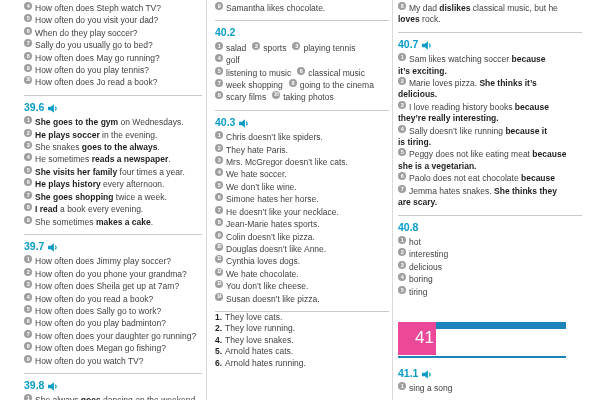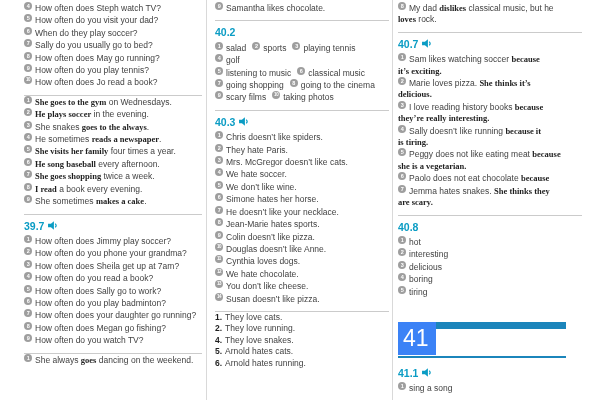--- a/index.html
+++ b/index.html
@@ -5,54 +5,63 @@
   html,body{margin:0;padding:0;background:#ffffff;}
   .page{position:relative;width:600px;height:400px;overflow:hidden;background:#fff;
         font-family:"Liberation Sans",sans-serif;color:#424242;}
   .col{position:absolute;top:2px;font-size:8.5px;line-height:11.4px;}
   #col0{left:24px;width:178px;}
   #col1{left:215px;width:174px;}
   #col2{left:398px;width:184px;}
   .vrule{position:absolute;top:0;bottom:0;width:1px;background:#d9d9d9;}
   .rule{border-top:1px solid #cbcbcb;margin-top:6px;}
   .heading{font-size:10.5px;font-weight:bold;color:#0a9cc4;margin:6px 0 3px;
-           display:flex;align-items:flex-start;gap:4px;}
+           display:flex;align-items:flex-end;gap:4px;}
   .spk{display:inline-flex;align-items:center;}
   .item{white-space:normal;}
   .cnum{display:inline-block;width:8px;height:8px;border-radius:50%;background:#9e9e9e;
         color:#fff;font-size:5.5px;line-height:8.5px;text-align:center;font-weight:bold;
         margin-right:3px;vertical-align:1px;letter-spacing:-0.4px;overflow:hidden;}
-  .b{font-weight:bold;color:#1f1f1f;font-family:Liberation Serif, serif;}
+  .b{font-weight:bold;color:#1f1f1f;}
   .pnum{font-weight:bold;color:#1f1f1f;margin-right:3px;}
   .inline-item{white-space:nowrap;margin-right:6px;}
   .banner{position:relative;height:36px;width:168px;margin-top:24px;margin-bottom:10px;}
-  .banner-sq{position:absolute;left:0;top:0;width:38px;height:33px;background:#3b82f6;
-             color:#fff;font-size:23px;line-height:32px;padding-left:5px;box-sizing:border-box;}
+  .banner-sq{position:absolute;left:0;top:0;width:38px;height:33px;background:#ec4899;
+             color:#fff;font-size:17px;line-height:32px;padding-left:17px;box-sizing:border-box;}
   .banner-top{position:absolute;left:38px;right:0;top:0;height:7px;background:#1b85bb;}
   .banner-line{position:absolute;left:0;right:0;bottom:0;height:2px;background:#1b85bb;}
 </style>
 </head>
 <body>
 
 <div class="page">
   <div class="col" id="col0">
       <div class="item"><span class="cnum">4</span><span>How often does Steph watch TV?</span></div>
       <div class="item"><span class="cnum">5</span><span>How often do you visit your dad?</span></div>
       <div class="item"><span class="cnum">6</span><span>When do they play soccer?</span></div>
       <div class="item"><span class="cnum">7</span><span>Sally do you usually go to bed?</span></div>
       <div class="item"><span class="cnum">8</span><span>How often does May go running?</span></div>
       <div class="item"><span class="cnum">9</span><span>How often do you play tennis?</span></div>
       <div class="item"><span class="cnum" style="font-size: 4.5px;">10</span><span>How often does Jo read a book?</span></div>
       <div class="rule"></div>
+      <div class="heading">
+        <span>39.6</span>
+        <span class="spk">
+          <svg width="10" height="9" viewBox="0 0 11 10">
+            <polygon points="0,3 3.2,3 6.5,0.4 6.5,9.6 3.2,7 0,7" fill="#0a9cc4"></polygon>
+            <path d="M8 2.8 A3.2 3.2 0 0 1 8 7.2" stroke="#0a9cc4" stroke-width="1.2" fill="none"></path>
+          </svg>
+        </span>
+      </div>
       <div class="item"><span class="cnum">1</span><span class="b">She goes to the gym</span><span> on Wednesdays.</span></div>
       <div class="item"><span class="cnum">2</span><span class="b">He plays soccer</span><span> in the evening.</span></div>
       <div class="item"><span class="cnum">3</span><span>She snakes </span><span class="b">goes to the always</span><span>.</span></div>
       <div class="item"><span class="cnum">4</span><span>He sometimes </span><span class="b">reads a newspaper</span><span>.</span></div>
       <div class="item"><span class="cnum">5</span><span class="b">She visits her family</span><span> four times a year.</span></div>
-      <div class="item"><span class="cnum">6</span><span class="b">He song baseball</span><span> every afternoon.</span></div>
+      <div class="item"><span class="cnum">6</span><span class="b">He plays history</span><span> every afternoon.</span></div>
       <div class="item"><span class="cnum">7</span><span class="b">She goes shopping</span><span> twice a week.</span></div>
       <div class="item"><span class="cnum">8</span><span class="b">I read</span><span> a book every evening.</span></div>
       <div class="item"><span class="cnum">9</span><span>She sometimes </span><span class="b">makes a cake</span><span>.</span></div>
       <div class="rule"></div>
       <div class="heading">
         <span>39.7</span>
         <span class="spk">
           <svg width="10" height="9" viewBox="0 0 11 10">
             <polygon points="0,3 3.2,3 6.5,0.4 6.5,9.6 3.2,7 0,7" fill="#0a9cc4"></polygon>
             <path d="M8 2.8 A3.2 3.2 0 0 1 8 7.2" stroke="#0a9cc4" stroke-width="1.2" fill="none"></path>
@@ -62,32 +71,41 @@
       <div class="item"><span class="cnum">1</span><span>How often does Jimmy play soccer?</span></div>
       <div class="item"><span class="cnum">2</span><span>How often do you phone your grandma?</span></div>
       <div class="item"><span class="cnum">3</span><span>How often does Sheila get up at 7am?</span></div>
       <div class="item"><span class="cnum">4</span><span>How often do you read a book?</span></div>
       <div class="item"><span class="cnum">5</span><span>How often does Sally go to work?</span></div>
       <div class="item"><span class="cnum">6</span><span>How often do you play badminton?</span></div>
       <div class="item"><span class="cnum">7</span><span>How often does your daughter go running?</span></div>
       <div class="item"><span class="cnum">8</span><span>How often does Megan go fishing?</span></div>
       <div class="item"><span class="cnum">9</span><span>How often do you watch TV?</span></div>
       <div class="rule"></div>
+      <div class="heading">
+        <span>39.8</span>
+        <span class="spk">
+          <svg width="10" height="9" viewBox="0 0 11 10">
+            <polygon points="0,3 3.2,3 6.5,0.4 6.5,9.6 3.2,7 0,7" fill="#0a9cc4"></polygon>
+            <path d="M8 2.8 A3.2 3.2 0 0 1 8 7.2" stroke="#0a9cc4" stroke-width="1.2" fill="none"></path>
+          </svg>
+        </span>
+      </div>
       <div class="item"><span class="cnum">1</span><span>She always </span><span class="b">goes</span><span> dancing on the weekend.</span></div>
     </div>
   <div class="vrule" style="left:206px"></div>
   <div class="col" id="col1">
       <div class="item"><span class="cnum">9</span><span>Samantha likes chocolate.</span></div>
       <div class="rule"></div>
       <div class="heading">
         <span>40.2</span>
       </div>
       <div><span class="inline-item"><span class="cnum">1</span><span>salad</span></span><span class="inline-item"><span class="cnum">2</span><span>sports</span></span><span class="inline-item"><span class="cnum">3</span><span>playing tennis</span></span><span class="inline-item"><span class="cnum">4</span><span>golf</span></span></div>
       <div><span class="inline-item"><span class="cnum">5</span><span>listening to music</span></span><span class="inline-item"><span class="cnum">6</span><span>classical music</span></span></div>
-      <div><span class="inline-item"><span class="cnum">7</span><span>going shopping</span></span><span class="inline-item"><span class="cnum">8</span><span>going to the cinema</span></span></div>
+      <div><span class="inline-item"><span class="cnum">7</span><span>week shopping</span></span><span class="inline-item"><span class="cnum">8</span><span>going to the cinema</span></span></div>
       <div><span class="inline-item"><span class="cnum">9</span><span>scary films</span></span><span class="inline-item"><span class="cnum" style="font-size: 4.5px;">10</span><span>taking photos</span></span></div>
       <div class="rule"></div>
       <div class="heading">
         <span>40.3</span>
         <span class="spk">
           <svg width="10" height="9" viewBox="0 0 11 10">
             <polygon points="0,3 3.2,3 6.5,0.4 6.5,9.6 3.2,7 0,7" fill="#0a9cc4"></polygon>
             <path d="M8 2.8 A3.2 3.2 0 0 1 8 7.2" stroke="#0a9cc4" stroke-width="1.2" fill="none"></path>
           </svg>
         </span>

